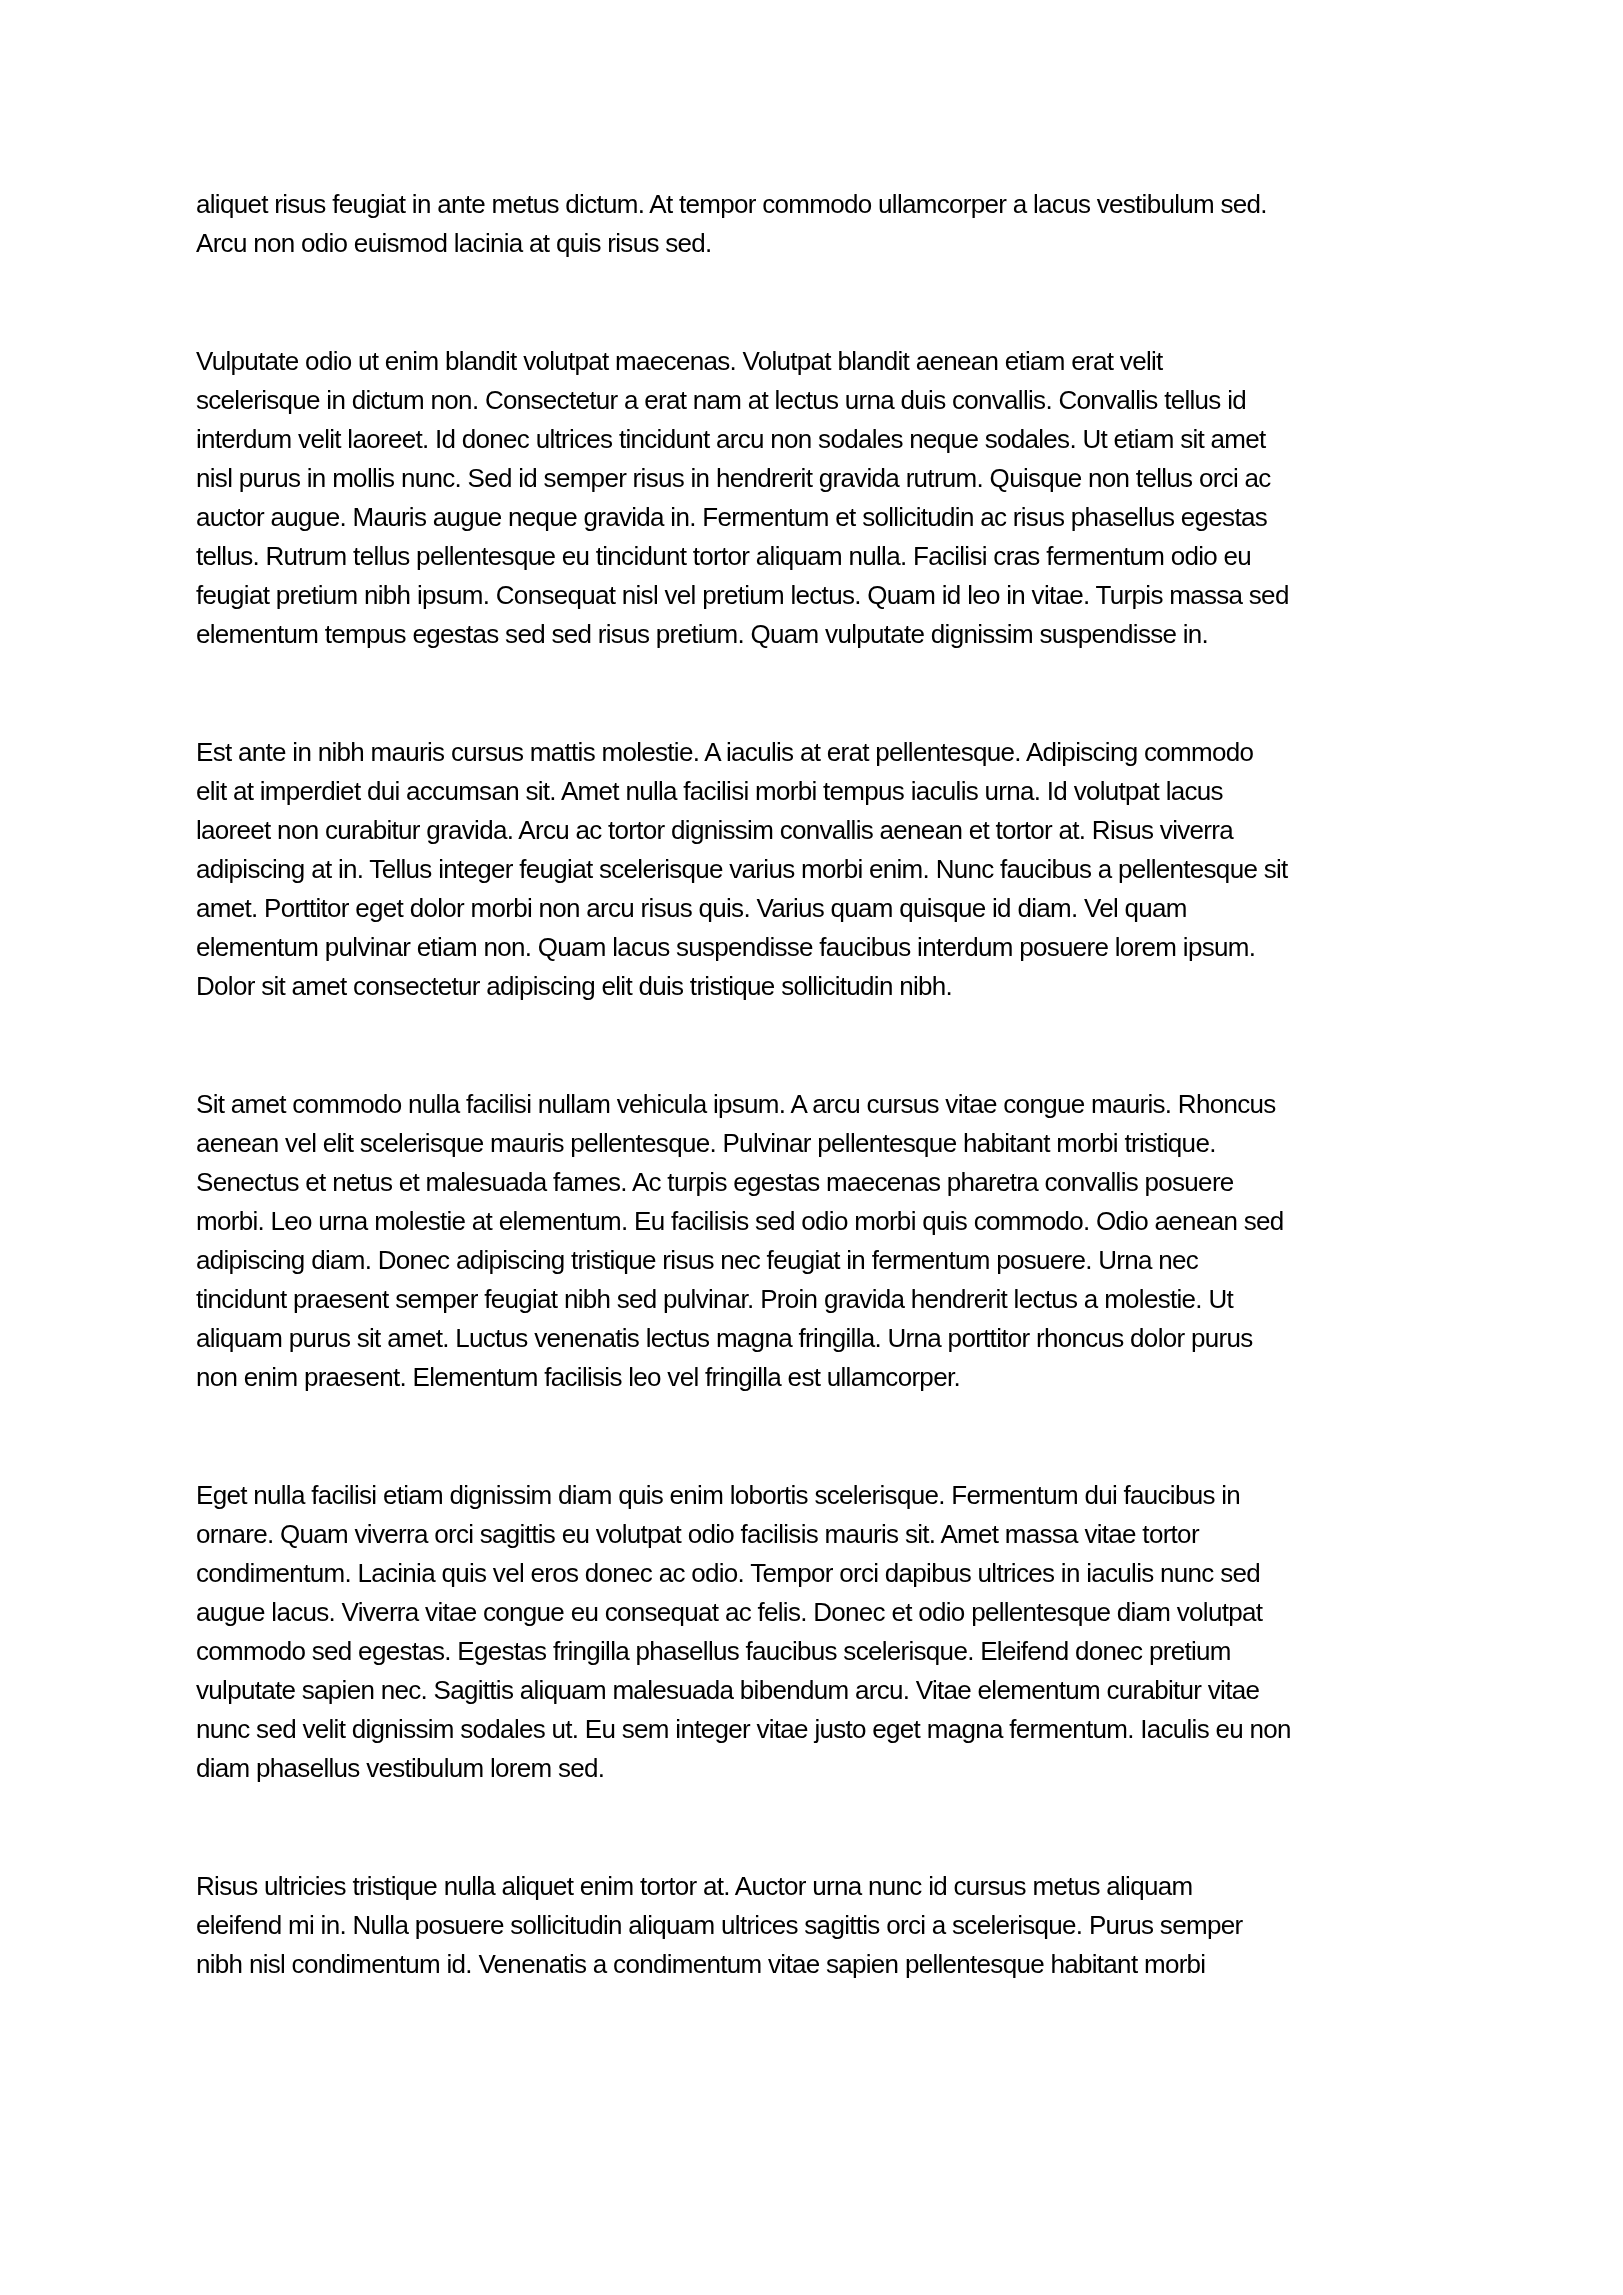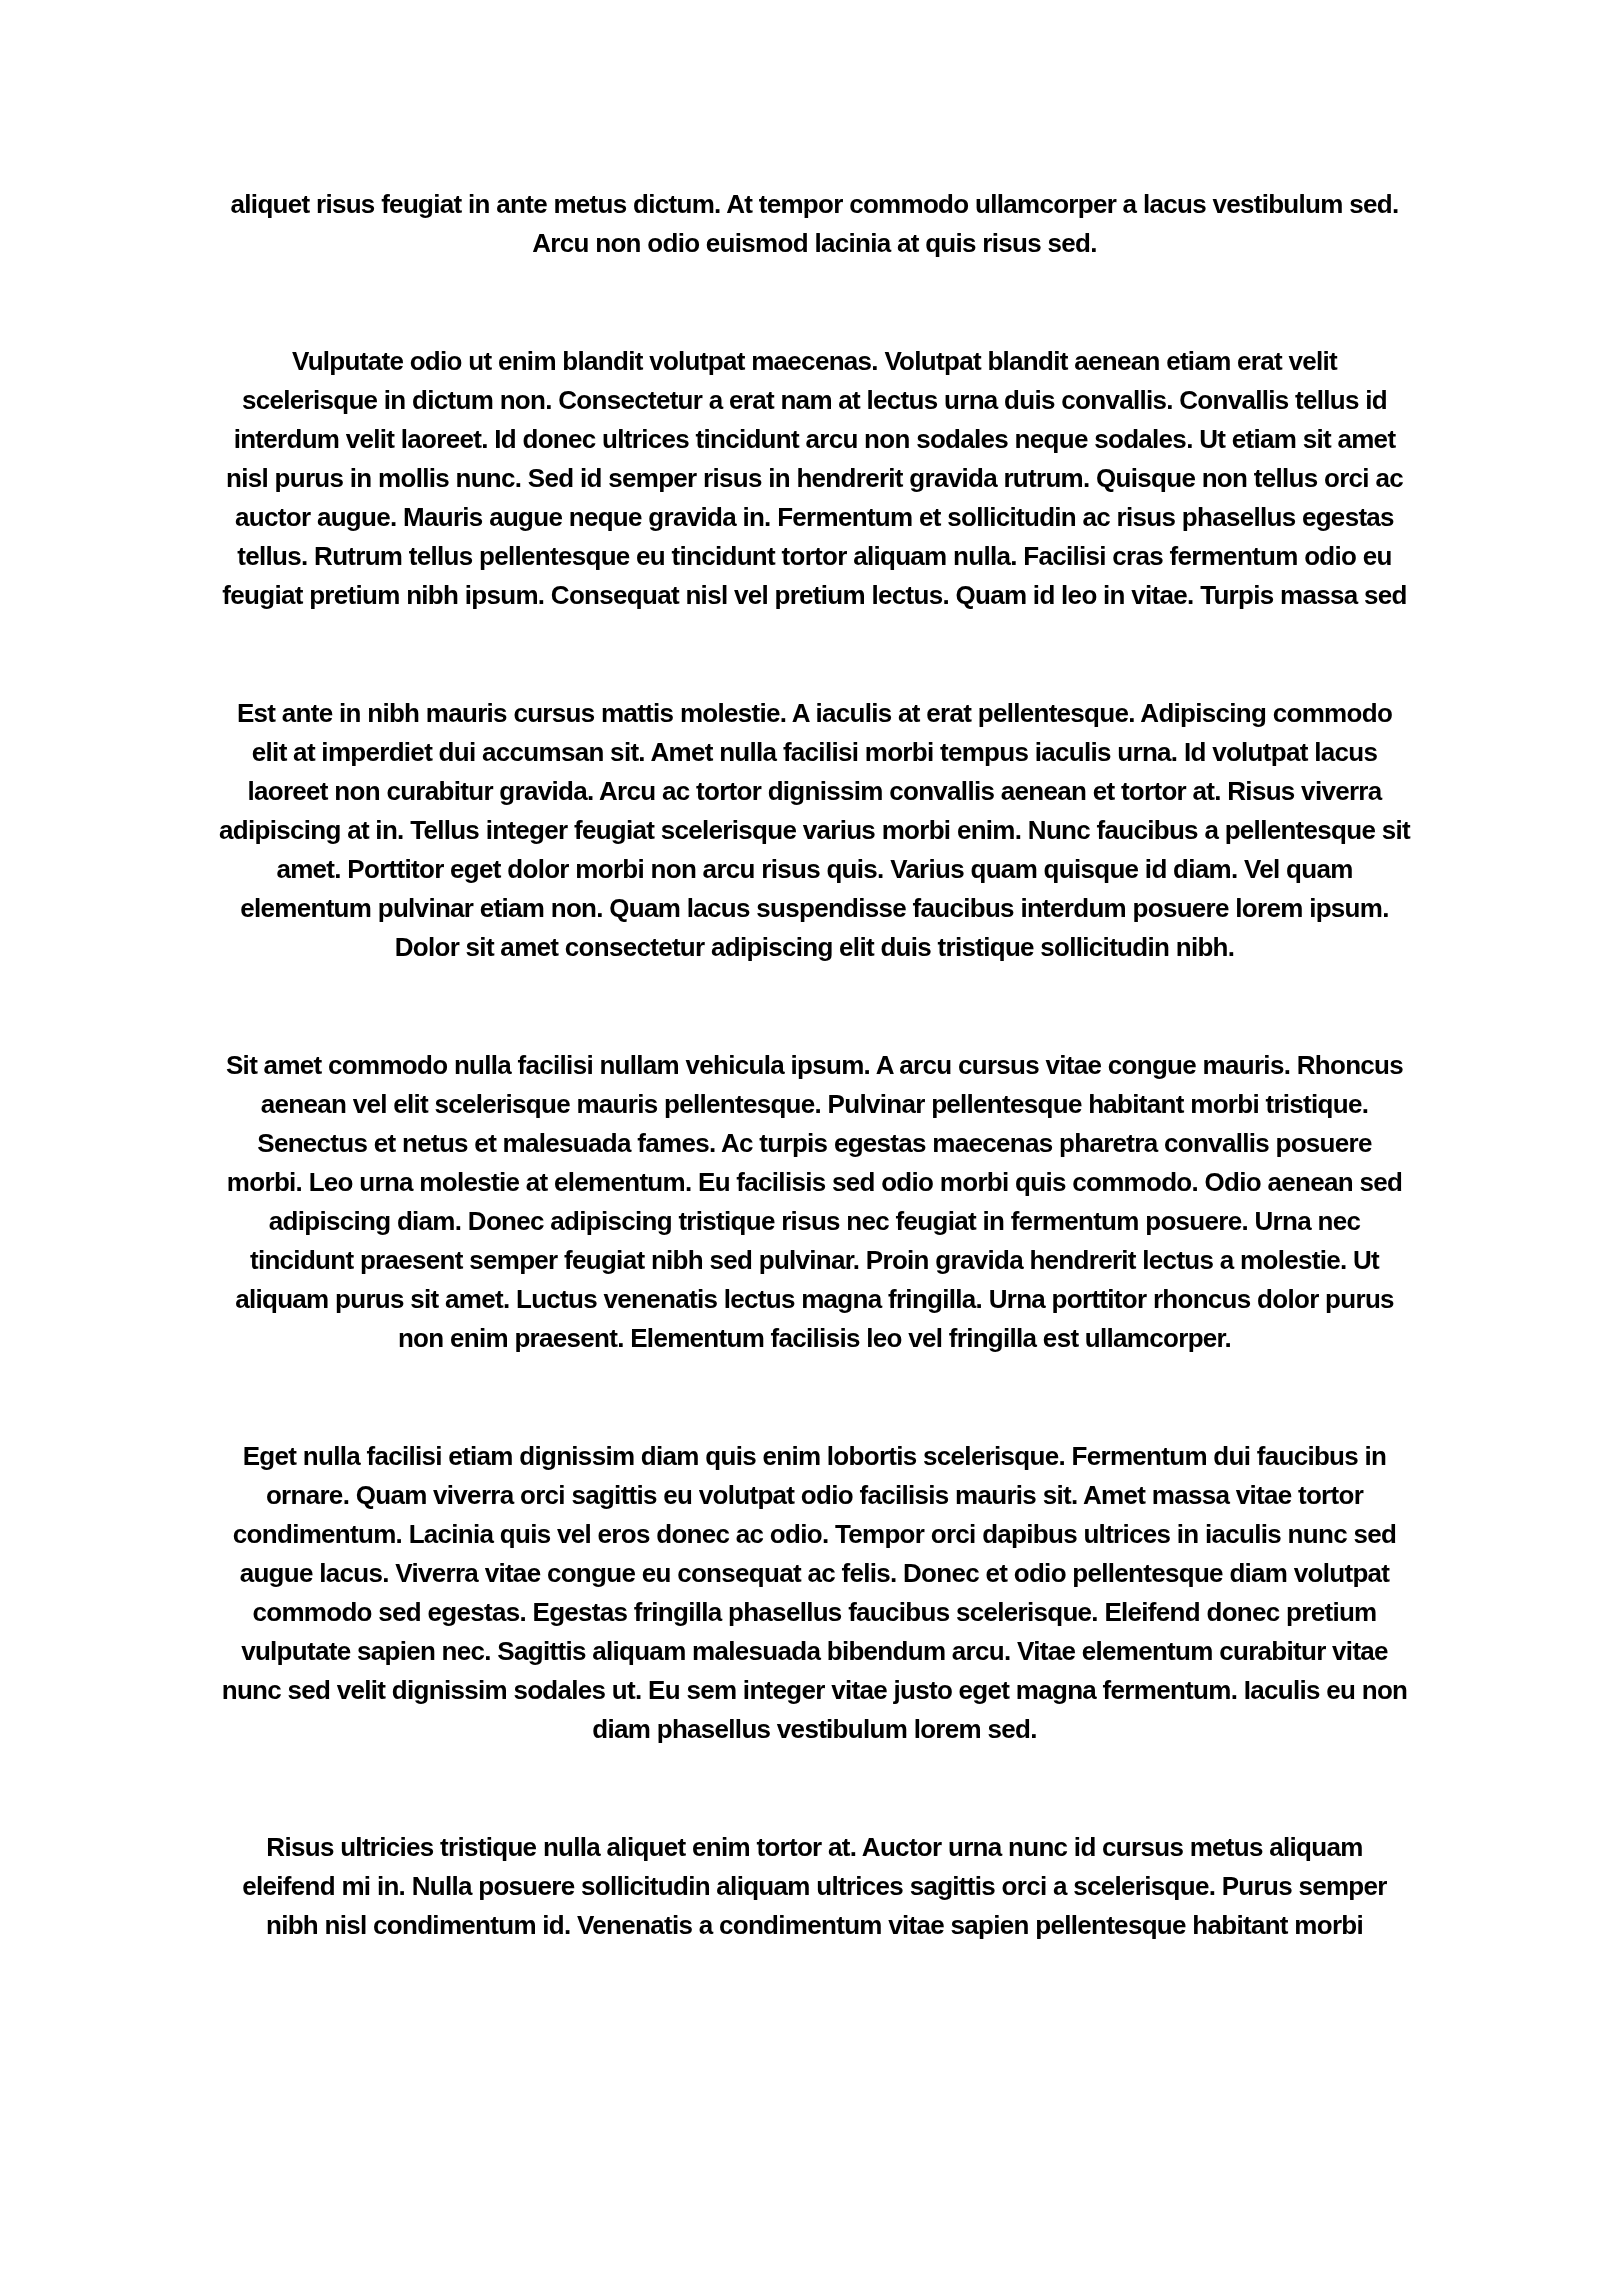--- a/index.html
+++ b/index.html
@@ -23,44 +23,44 @@
   }
   .paragraph {
     margin: 0 0 79px 0;
   }
   .paragraph:last-child {
     margin-bottom: 4px;
   }
   .line {
     font-size: 26px;
     line-height: 39px;
-    font-weight: 700;
+    font-weight: 400;
     letter-spacing: -0.7px;
     color: #000000;
     white-space: nowrap;
-    text-align: center;
   }
 </style>
 </head>
 <body>
 
 <div class="page">
   <div class="content">
       <div class="paragraph">
         <div class="line">aliquet risus feugiat in ante metus dictum. At tempor commodo ullamcorper a lacus vestibulum sed.</div>
         <div class="line">Arcu non odio euismod lacinia at quis risus sed.</div>
       </div>
       <div class="paragraph">
         <div class="line">Vulputate odio ut enim blandit volutpat maecenas. Volutpat blandit aenean etiam erat velit</div>
         <div class="line">scelerisque in dictum non. Consectetur a erat nam at lectus urna duis convallis. Convallis tellus id</div>
         <div class="line">interdum velit laoreet. Id donec ultrices tincidunt arcu non sodales neque sodales. Ut etiam sit amet</div>
         <div class="line">nisl purus in mollis nunc. Sed id semper risus in hendrerit gravida rutrum. Quisque non tellus orci ac</div>
         <div class="line">auctor augue. Mauris augue neque gravida in. Fermentum et sollicitudin ac risus phasellus egestas</div>
         <div class="line">tellus. Rutrum tellus pellentesque eu tincidunt tortor aliquam nulla. Facilisi cras fermentum odio eu</div>
         <div class="line">feugiat pretium nibh ipsum. Consequat nisl vel pretium lectus. Quam id leo in vitae. Turpis massa sed</div>
+        <div class="line">elementum tempus egestas sed sed risus pretium. Quam vulputate dignissim suspendisse in.</div>
       </div>
       <div class="paragraph">
         <div class="line">Est ante in nibh mauris cursus mattis molestie. A iaculis at erat pellentesque. Adipiscing commodo</div>
         <div class="line">elit at imperdiet dui accumsan sit. Amet nulla facilisi morbi tempus iaculis urna. Id volutpat lacus</div>
         <div class="line">laoreet non curabitur gravida. Arcu ac tortor dignissim convallis aenean et tortor at. Risus viverra</div>
         <div class="line">adipiscing at in. Tellus integer feugiat scelerisque varius morbi enim. Nunc faucibus a pellentesque sit</div>
         <div class="line">amet. Porttitor eget dolor morbi non arcu risus quis. Varius quam quisque id diam. Vel quam</div>
         <div class="line">elementum pulvinar etiam non. Quam lacus suspendisse faucibus interdum posuere lorem ipsum.</div>
         <div class="line">Dolor sit amet consectetur adipiscing elit duis tristique sollicitudin nibh.</div>
       </div>

